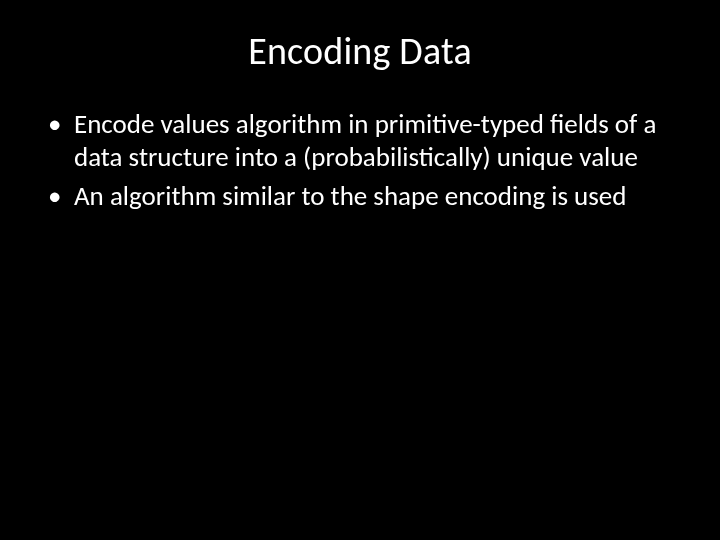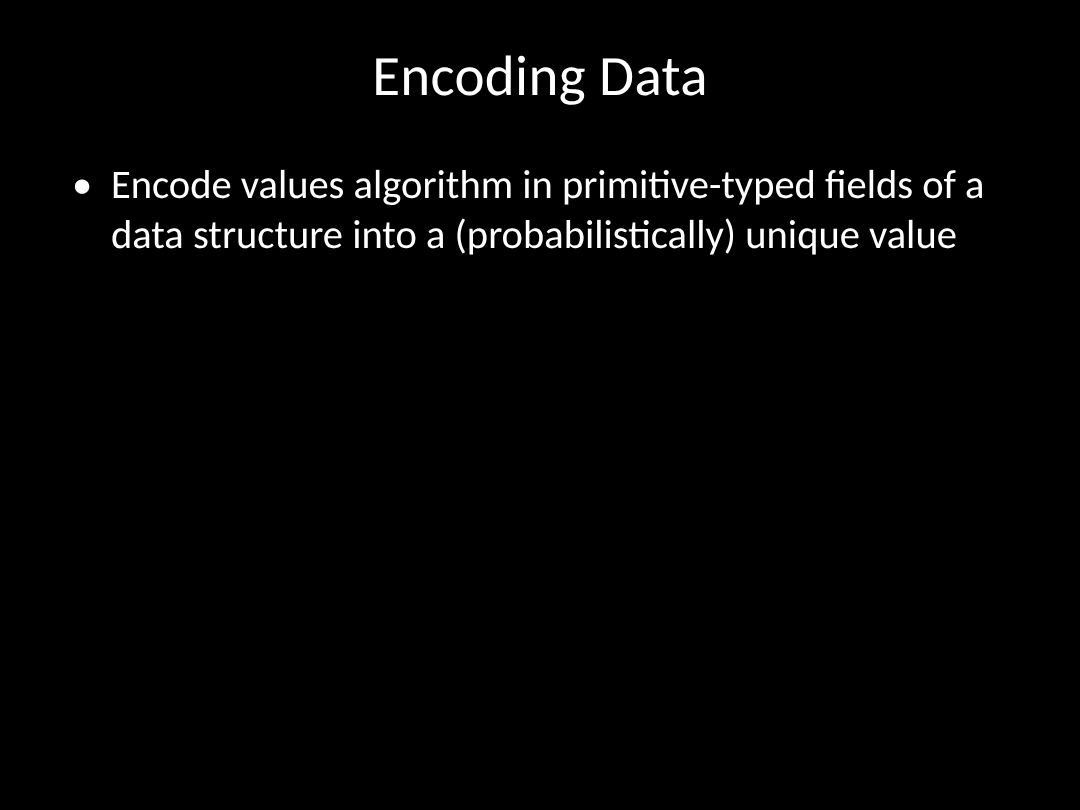--- a/index.html
+++ b/index.html
@@ -46,14 +46,15 @@
     line-height: 1.22;
   }
 </style>
 </head>
 <body>
 
 <div class="slide">
   <div class="title">Encoding Data</div>
   <ul class="body">
     <li>Encode values algorithm in primitive-typed fields of a data structure into a (probabilistically) unique value</li>
+    <li>An algorithm similar to the shape encoding is used</li>
   </ul>
 </div>
 
 </body></html>

